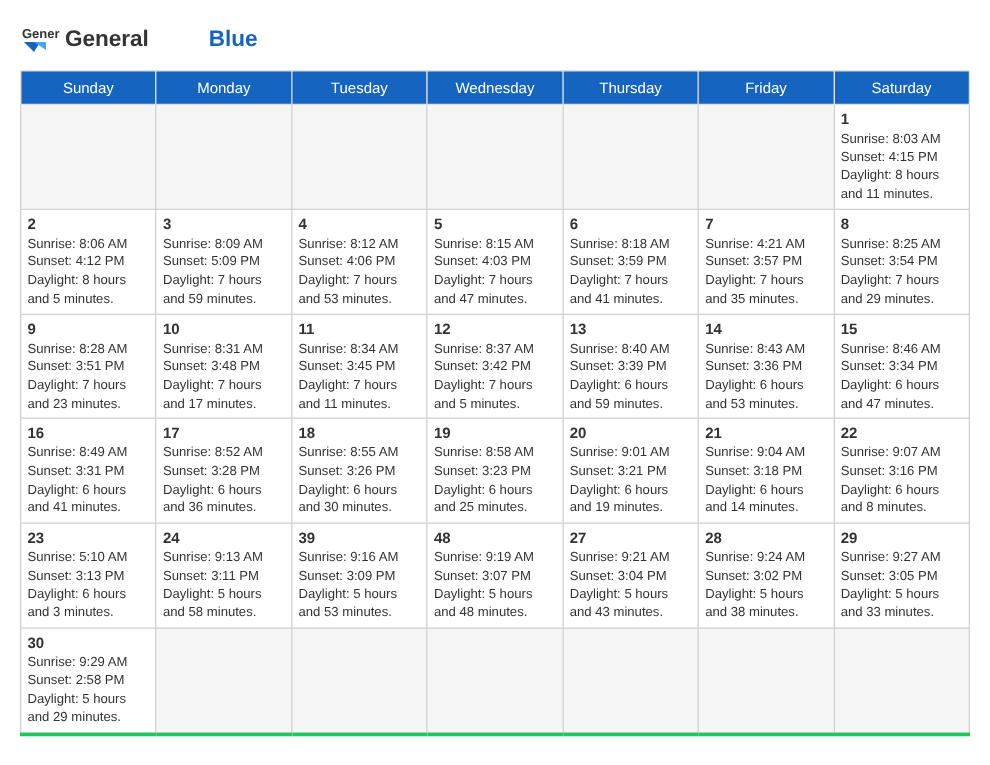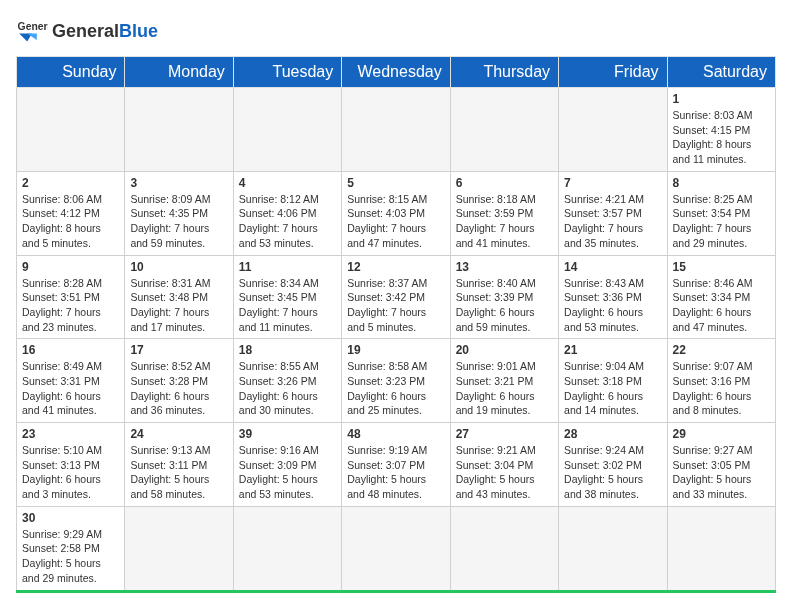--- a/index.html
+++ b/index.html
@@ -47,23 +47,23 @@
       color: #555;
     }
     .calendar {
       width: 100%;
       border-collapse: collapse;
       font-size: 11px;
     }
     .calendar th {
       background: #1565c0;
       color: #fff;
-      text-align: right;
-      padding: 6px 8px;
-      font-size: 16px;
+      text-align: center;
+      padding: 6px 22px;
+      font-size: 12px;
       font-weight: normal;
       border: 1px solid #e0e0e0;
     }
     .calendar td {
       border: 1px solid #d0d0d0;
       vertical-align: top;
       padding: 4px 5px;
       width: 108px;
       min-height: 80px;
       background: #fff;
@@ -91,21 +91,21 @@
 <body>
 
 <div class="header">
   <div class="logo">
     <svg class="logo-icon" viewBox="0 0 40 40" width="40" height="40">
       <text x="2" y="18" font-size="13" font-weight="bold" fill="#333">General</text>
       <polygon points="4,22 20,22 14,32" fill="#1565c0"></polygon>
       <polygon points="14,22 26,22 26,30" fill="#42a5f5"></polygon>
     </svg>
     <div>
-      <div class="logo-text"><span>General</span><span style="color:#1565c0;">Blue</span></div>
+      <div class="logo-text"><span>General</span><span style="color:#1565c0;padding-left:48px;">Blue</span></div>
     </div>
   </div>
   <div class="title-area">
     <div class="month-title"></div>
     <div class="location"></div>
   </div>
 </div>
 
 <table class="calendar">
   <thead>
@@ -137,21 +137,21 @@
       <tr>
         <td>
           <span class="day-number">2</span>
           <div class="day-info">Sunrise: 8:06 AM
 Sunset: 4:12 PM
 Daylight: 8 hours and 5 minutes.</div>
         </td>
         <td>
           <span class="day-number">3</span>
           <div class="day-info">Sunrise: 8:09 AM
-Sunset: 4:35 PM
+Sunset: 5:09 PM
 Daylight: 7 hours and 59 minutes.</div>
         </td>
         <td>
           <span class="day-number">4</span>
           <div class="day-info">Sunrise: 8:12 AM
 Sunset: 4:06 PM
 Daylight: 7 hours and 53 minutes.</div>
         </td>
         <td>
           <span class="day-number">5</span>

